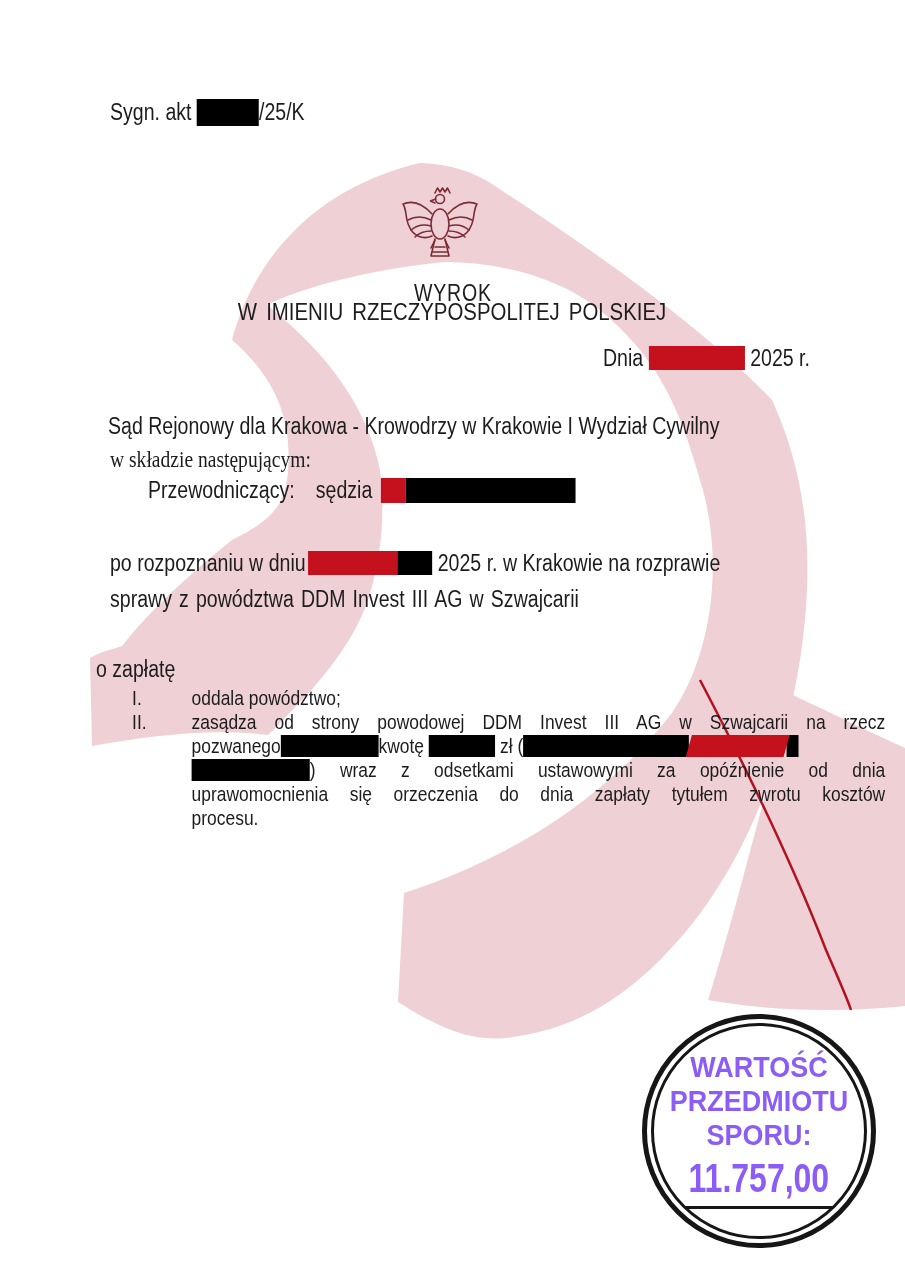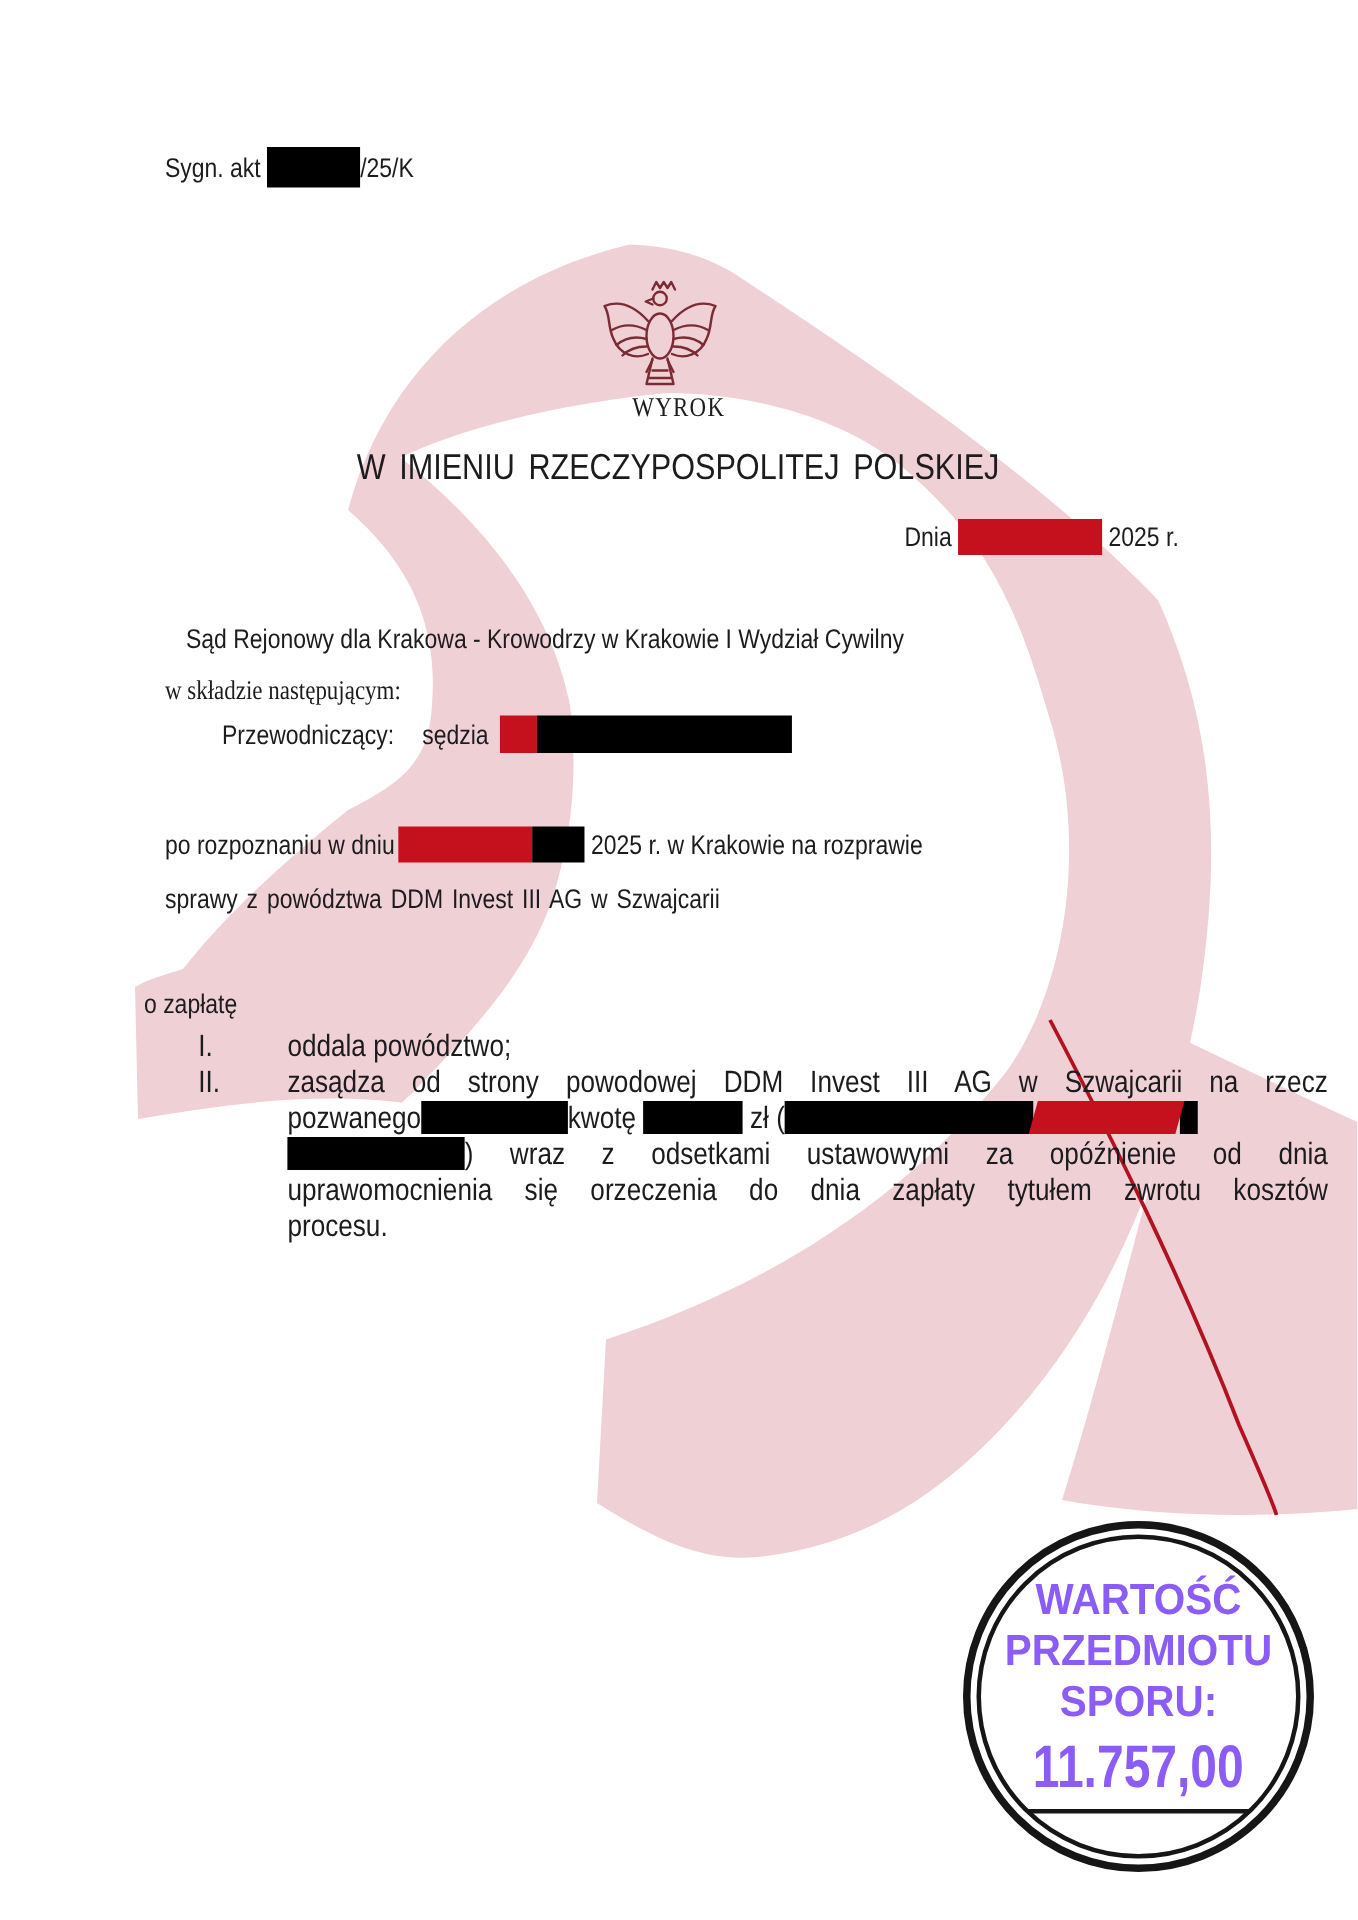--- a/index.html
+++ b/index.html
@@ -4,21 +4,21 @@
 <style>
   html,body{margin:0;padding:0;}
   body{
     width:905px;height:1280px;position:relative;overflow:hidden;
     background:#ffffff;
     font-family:"Liberation Sans", sans-serif;
     color:#1c1c1e;
   }
   #page{position:absolute;inset:0;}
   #watermark{position:absolute;left:0;top:0;z-index:0;pointer-events:none;}
-  .row{position:absolute;z-index:2;white-space:nowrap;font-size:18px;line-height:26px;}
+  .row{position:absolute;z-index:2;white-space:nowrap;font-size:23px;line-height:26px;}
   .narrow{display:inline-block;transform:scaleX(0.85);transform-origin:left top;white-space:nowrap;}
   .center-row{left:0;right:0;text-align:center;}
   .center-row .narrow{transform-origin:center top;}
   .serif{font-family:"Liberation Serif", serif;}
   .bar{display:inline-block;vertical-align:middle;margin-top:-3px;}
   .bar-black{background:#000000;}
   .bar-red{background:#c5101e;}
   .skew{transform:skewX(-18deg);}
   
   #ruling-block{position:absolute;left:127px;top:686px;z-index:2;}
@@ -96,36 +96,36 @@
       <ellipse cx="41" cy="40" rx="9" ry="15"></ellipse>
       <path d="M33,30 C24,20 14,16 4,20 C8,26 6,34 10,42 C14,52 24,56 33,52"></path>
       <path d="M32,36 C24,32 16,32 9,36 M32,42 C25,40 18,41 12,46 M32,47 C26,47 20,49 16,53"></path>
       <path d="M49,30 C58,20 68,16 78,20 C74,26 76,34 72,42 C68,52 58,56 49,52"></path>
       <path d="M50,36 C58,32 66,32 73,36 M50,42 C57,40 64,41 70,46 M50,47 C56,47 62,49 66,53"></path>
       <path d="M36,55 L32,72 L50,72 L46,55 M36,63 h10 M34,68 h14"></path>
       <path d="M36,56 l-4,8 M46,56 l4,8"></path>
     </g>
   </svg>
 
-  <div class="row center-row" style="top:258px;font-family:Liberation Serif, serif;">
+  <div class="row center-row" style="top:280px;">
     <span class="narrow" style="letter-spacing:1px;">WYROK</span>
   </div>
   <div class="row center-row" style="top:299px;font-size:24px;">
     <span class="narrow" style="word-spacing:4px;">W  IMIENIU  RZECZYPOSPOLITEJ  POLSKIEJ</span>
   </div>
 
   <div class="row" style="left:603px;top:345px;">
     <span class="narrow">
       <span>Dnia</span>
       <span class="bar bar-red" style="width:113px;height:24px;"></span>
       <span>2025 r.</span>
     </span>
   </div>
 
-  <div class="row" style="left:124px;top:413px;">
+  <div class="row" style="left:108px;top:413px;">
     <span class="narrow">Sąd Rejonowy dla Krakowa - Krowodrzy w Krakowie I Wydział Cywilny</span>
   </div>
   <div class="row serif" style="left:110px;top:447px;">
     <span class="narrow">w składzie następującym:</span>
   </div>
 
   <div class="row" style="left:148px;top:477px;">
     <span class="narrow">
       <span>Przewodniczący:</span>
       <span style="display:inline-block;width:12px;"></span>

